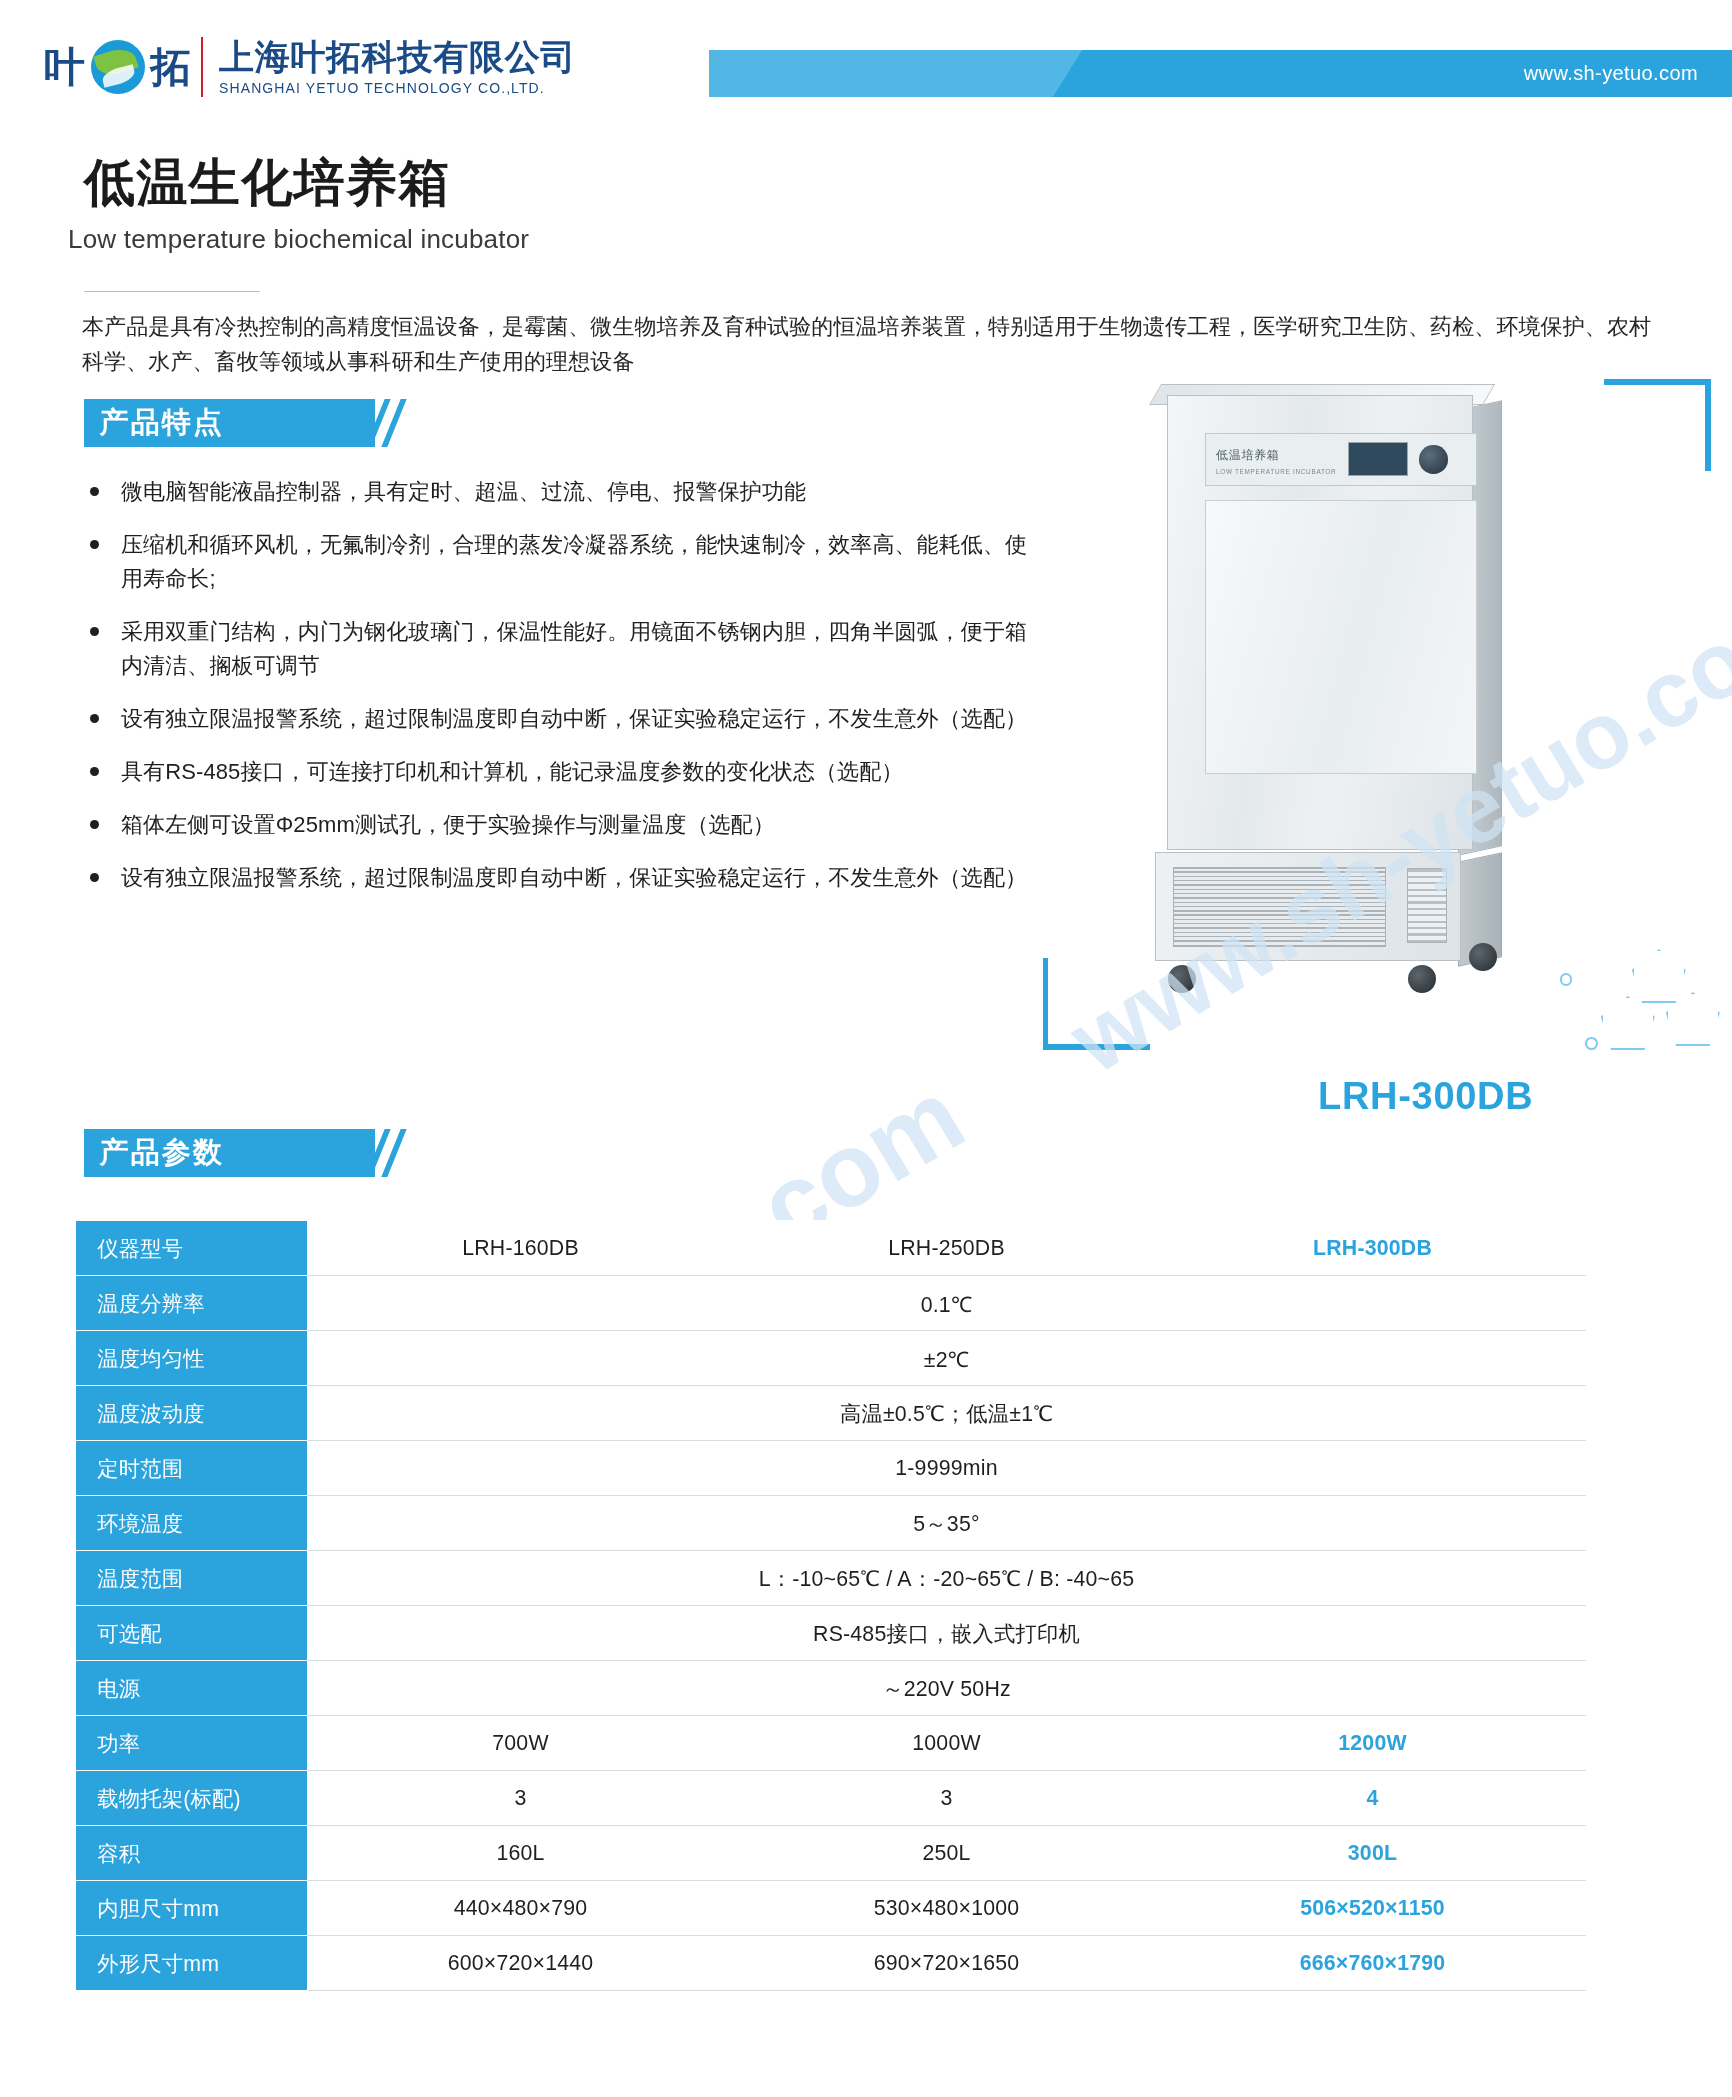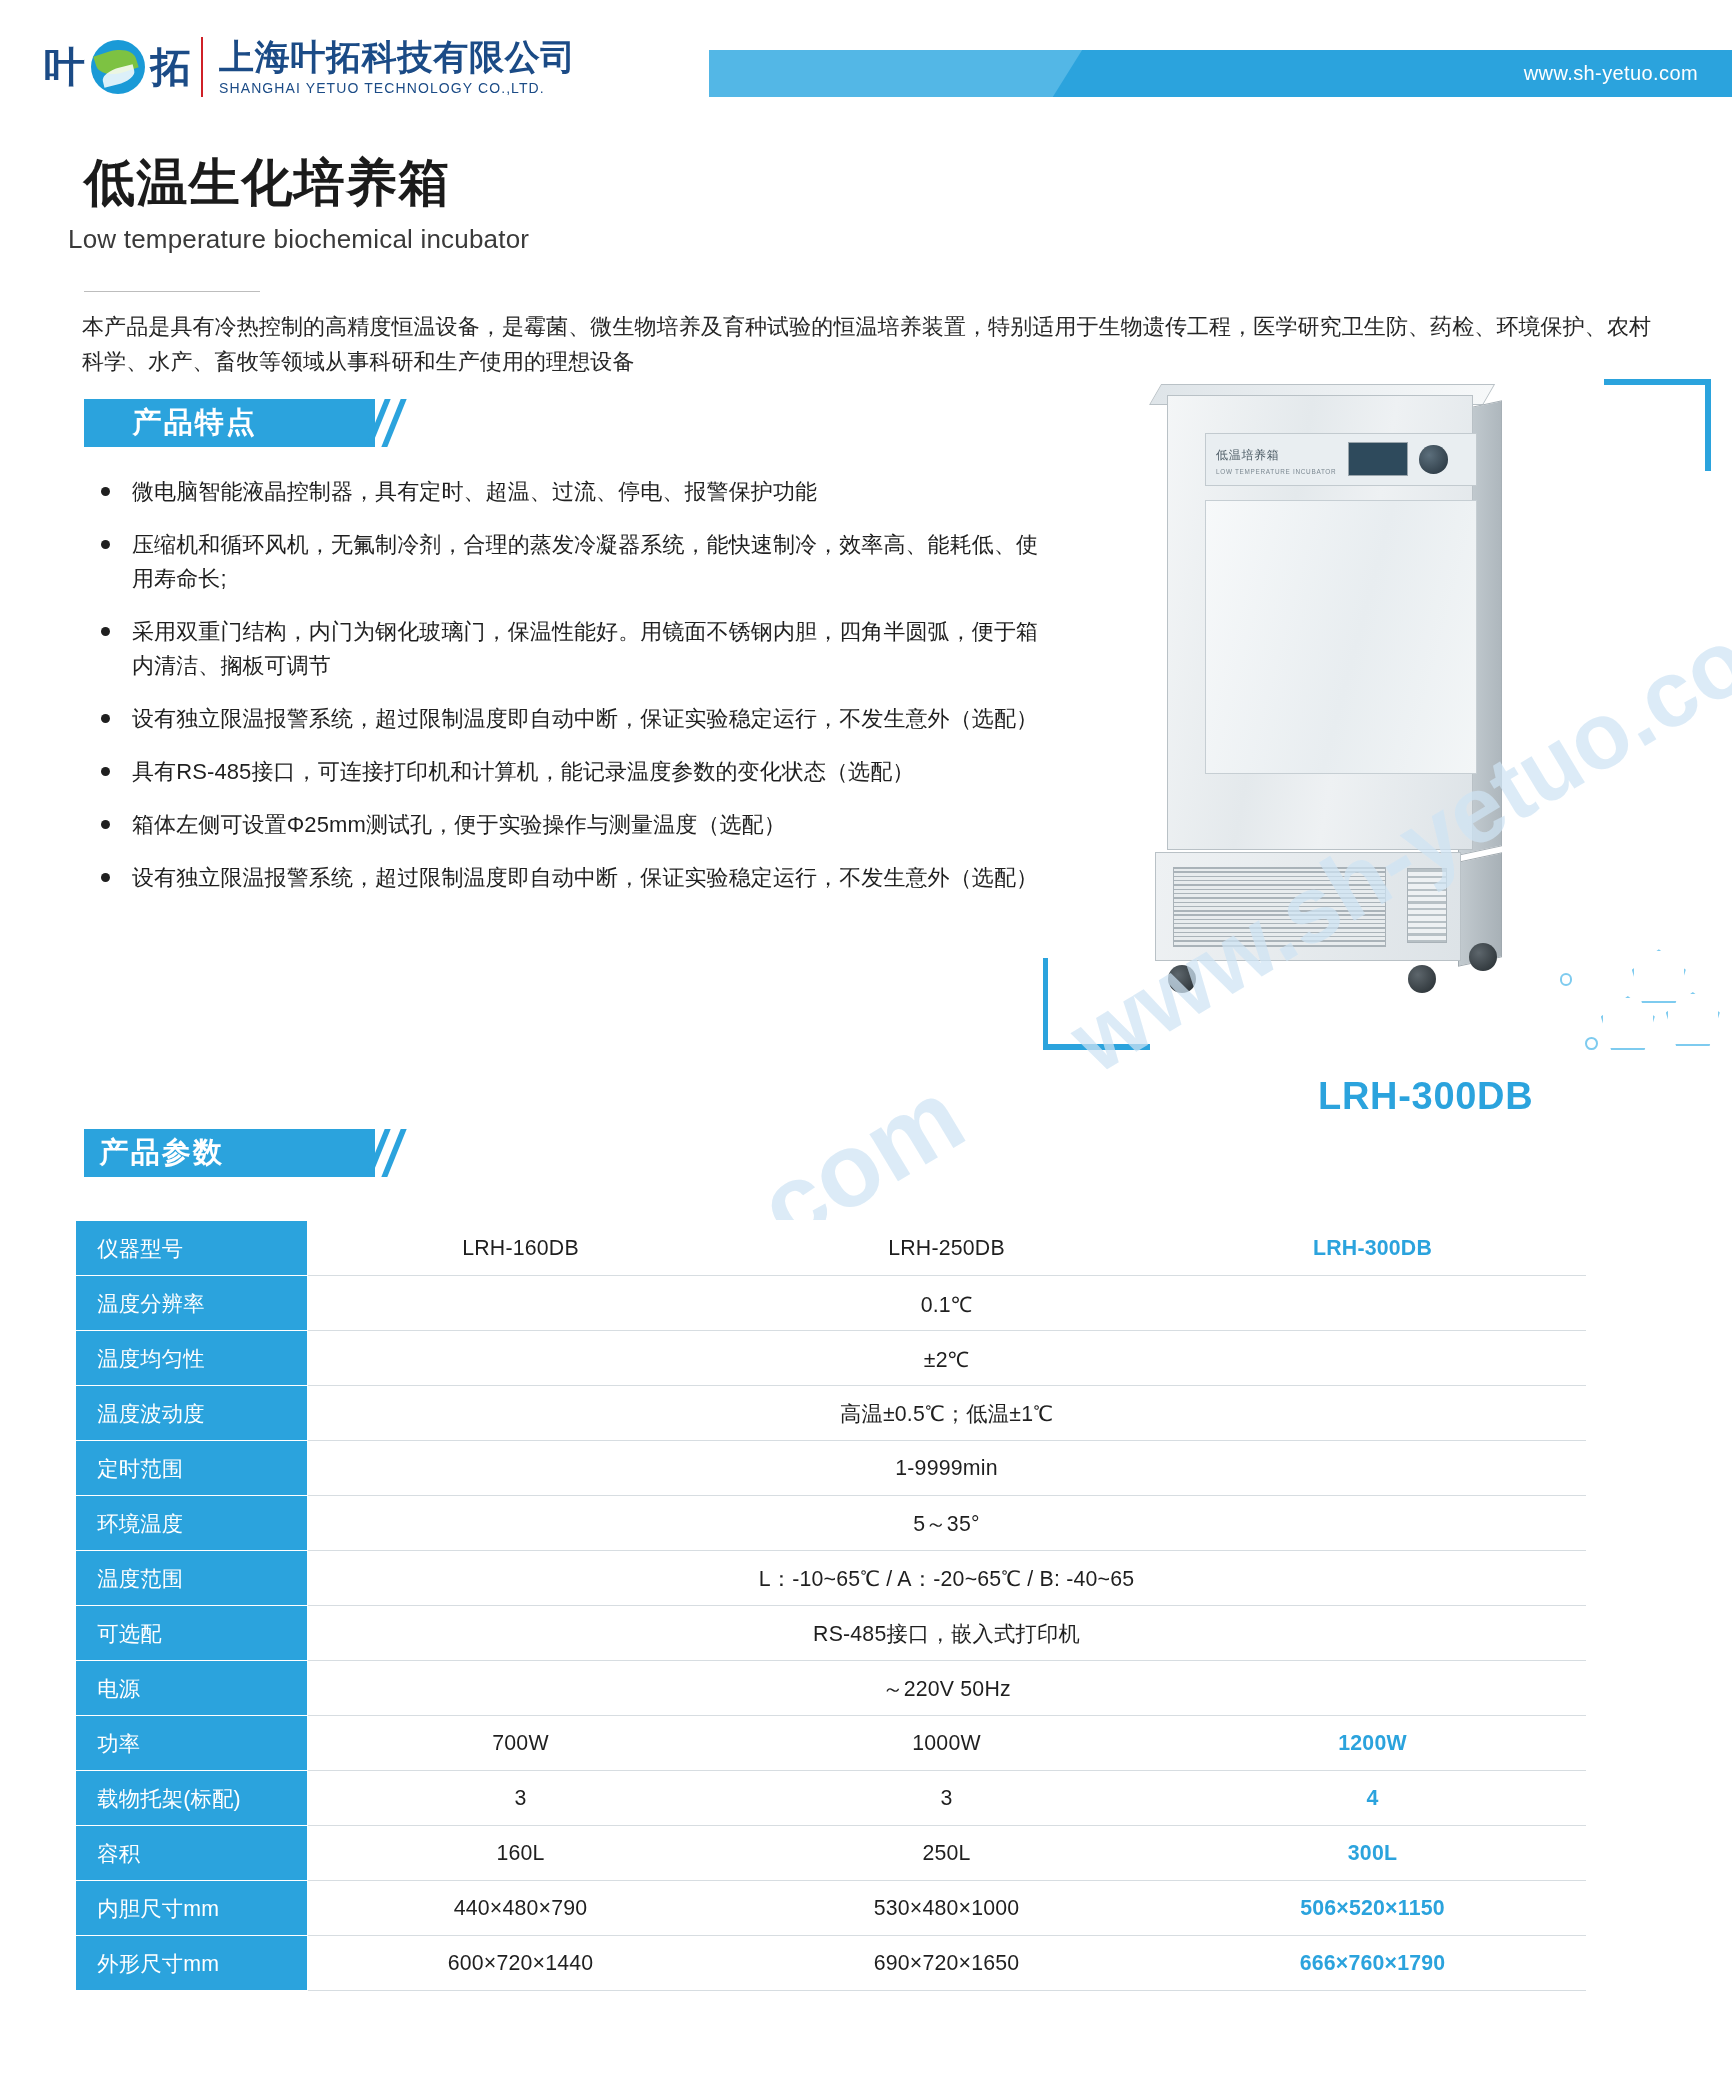--- a/index.html
+++ b/index.html
@@ -194,31 +194,31 @@
     position: absolute;
     top: 0;
     width: 6.4px; height: 48px;
     background: #2ba3dd;
     transform: skewX(-22deg);
   }
   .sec-head .slash i:nth-child(1) { left: 4.3px; }
   .sec-head .slash i:nth-child(2) { left: 20px; }
 
   #sec-features { left: 84px; top: 399px; }
-  #sec-features .bar { width: 291px; padding-left: 33px; }
+  #sec-features .bar { width: 291px; }
   #sec-features .slash { left: 287px; }
 
   #sec-params { left: 84px; top: 1129px; }
   #sec-params .bar { width: 291px; }
   #sec-params .slash { left: 287px; }
 
   
   .features {
     position: absolute;
-    left: 91px; top: 475px;
+    left: 80px; top: 475px;
     width: 967px;
   }
   .feat {
     position: relative;
     padding-left: 41px;
     margin-bottom: 18.5px;
     font-size: 22px;
     line-height: 1.56;
     color: #1f1f1f;
     letter-spacing: 0.1px;

